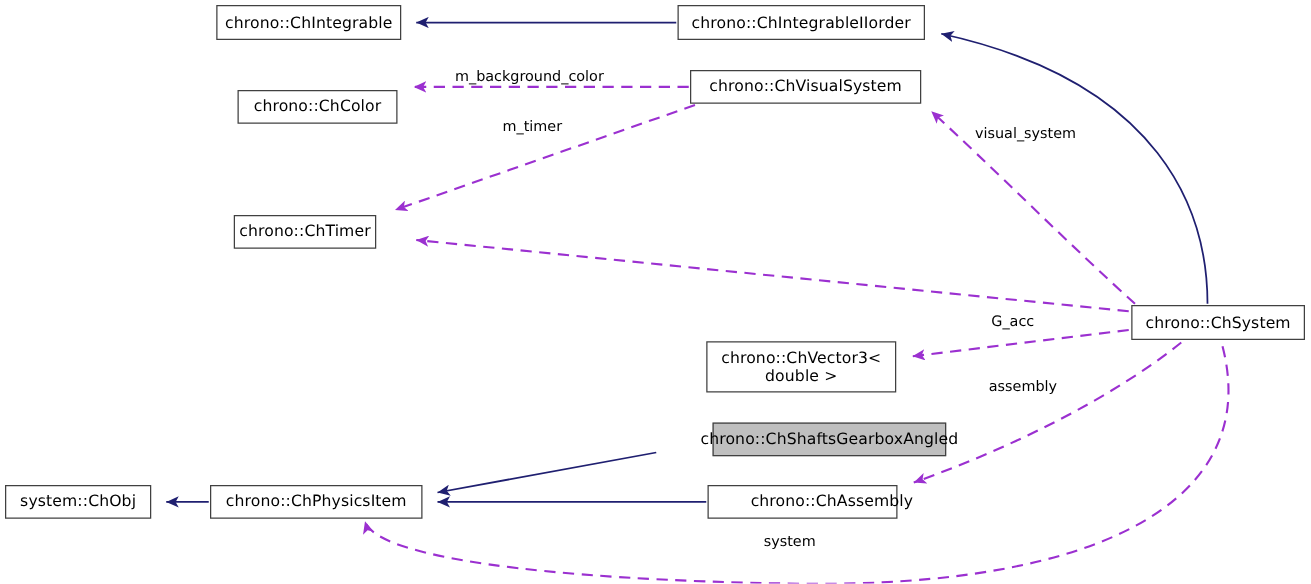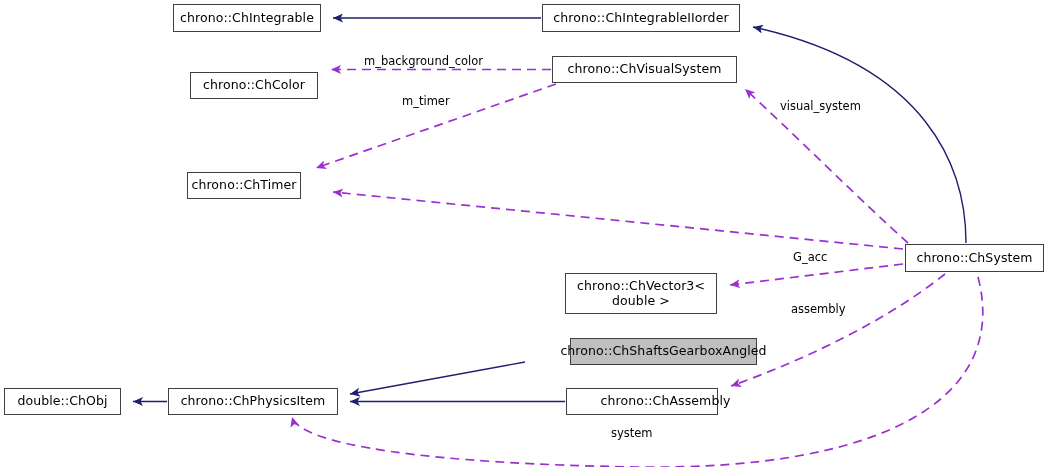--- a/index.html
+++ b/index.html
@@ -104,21 +104,21 @@
 
   <div class="node" style="left:187px;top:172px;width:114px;height:27px;">chrono::ChTimer</div>
 
   <div class="node" style="left:905px;top:244px;width:139px;height:28px;">chrono::ChSystem</div>
 
   <div class="node" style="left:565px;top:273px;width:152px;height:41px;">chrono::ChVector3&lt;
 double &gt;</div>
 
   <div class="node highlight" style="left:526px;top:338px;width:187px;height:27px;margin-left:44px;">chrono::ChShaftsGearboxAngled</div>
 
-  <div class="node" style="left:4px;top:388px;width:117px;height:27px;">double::ChObj</div>
+  <div class="node" style="left:4px;top:388px;width:117px;height:27px;">system::ChObj</div>
 
   <div class="node" style="left:168px;top:388px;width:170px;height:27px;">chrono::ChPhysicsItem</div>
 
   <div class="node" style="left:566px;top:388px;width:152px;height:27px;padding-left:47px;">chrono::ChAssembly</div>
 
   <div class="edge-label" style="left:364px;top:54px;width:152px;">m_background_color</div>
 
   <div class="edge-label" style="left:402px;top:94px;width:74px;">m_timer</div>
 
 

